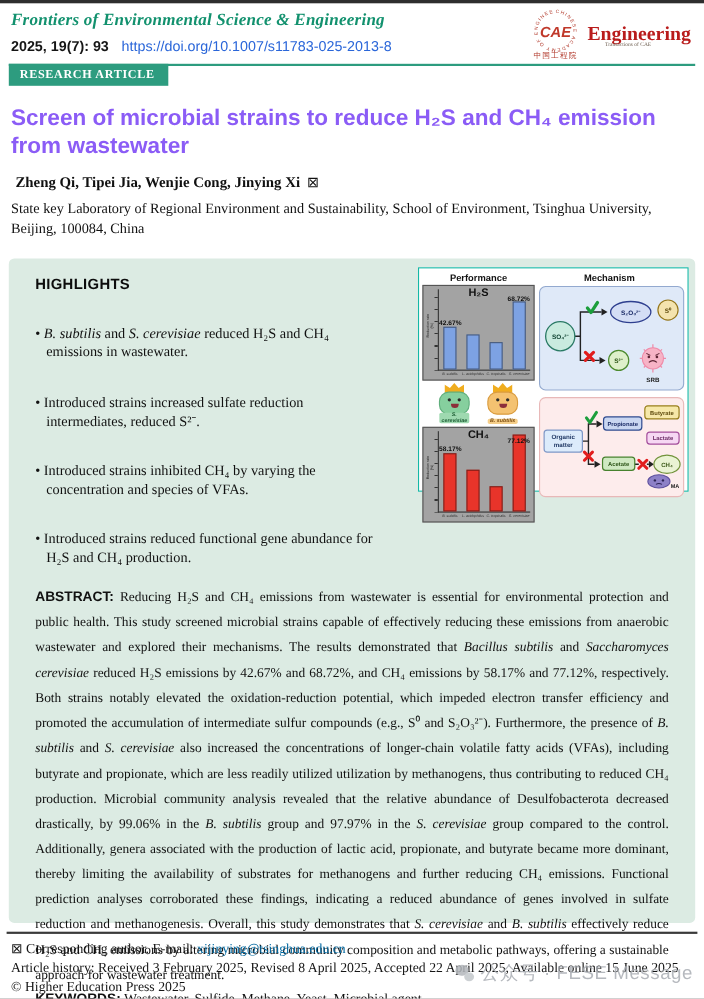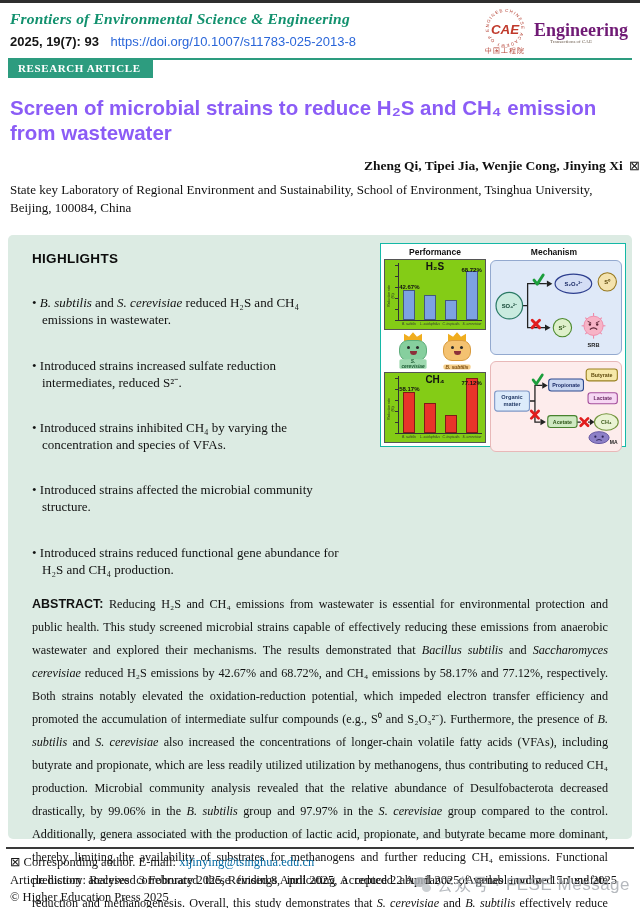--- a/index.html
+++ b/index.html
@@ -14,34 +14,34 @@
   
   .header { position:relative; padding:7px 12px 0 10px; }
   .journal-name { font-family:"Liberation Serif", serif; font-style:italic; font-weight:bold;
     font-size:15.5px; color:#12916e; letter-spacing:.2px; }
   .cite-row { margin-top:6px; font-family:"Liberation Sans", sans-serif; font-size:13px; }
   .cite-no { font-weight:bold; color:#151515; }
   .doi-link { color:#2a66d9; margin-left:8px; text-decoration:none; }
   .logo-area { position:absolute; right:12px; top:4px; display:flex; align-items:center; gap:8px; }
   .cae-seal { width:42px; height:42px; display:block; }
   .cae-chinese { text-align:center; font-size:7px; color:#b23a2c; margin-top:-3px; letter-spacing:1px; }
-  .eng-word { font-family:"Liberation Serif", serif; font-weight:600; font-size:18px; color:#701a75; }
+  .eng-word { font-family:"Liberation Serif", serif; font-weight:600; font-size:18px; color:#b91c1c; }
   .eng-sub { font-size:5px; color:#6e5f51; margin:-2px 0 0 16px; }
 
   
   .badge-row { position:relative; margin-top:9px; height:22px;text-align:right; }
   .badge-row .rule { position:absolute; top:0; left:8px; right:8px; height:2px; background:#2d9c7f; }
   .badge { position:absolute; left:8px; top:0; background:#2d9c7f; color:#fff;
     font-family:"Liberation Serif", serif; font-weight:600; font-size:11px;
     letter-spacing:.6px; padding:4px 12px 4px 10px; }
 
   
   .title { margin:15px 12px 0 10px; font-family:"Liberation Sans", sans-serif;
     font-weight:bold; font-size:20.5px; line-height:1.23; color:#8b5cf6; max-width:620px; }
-  .authors { margin:13px 0 0 14px; font-weight:bold; font-size:13.5px;text-align:right; }
+  .authors { margin:13px 0 0 14px; font-weight:bold; font-size:13.5px; }
   .envelope { font-weight:normal; font-size:13px; margin-left:3px; }
   .affiliation { margin:7px 14px 0 10px; font-size:13px; line-height:1.38; max-width:600px; }
 
   
   .greenbox { margin:18px 8px 0; height:604px; background:#dcebe3; border-radius:5px;
     padding:8px 0 0; }
   .top-row { display:flex; align-items:flex-start; }
   .highlights { width:330px; padding:8px 0 0 24px; }
   .highlights h2 { font-family:"Liberation Sans", sans-serif; font-size:13.5px;
     letter-spacing:.3px; color:#0c0c0c; margin-bottom:12px; }
@@ -53,21 +53,21 @@
   
   .ga-panel { width:246px; height:204px; background:#fff; margin:0 6px 0 auto;
     border:1px solid #14b8a6; padding:3px 3px 2px; font-family:"Liberation Sans", sans-serif; }
   .ga-head { display:flex; font-weight:bold; font-size:8.5px; margin-bottom:2px; }
   .ga-head .ph { width:102px; text-align:center; }
   .ga-head .mh { flex:1; text-align:center; }
   .ga-body { display:flex; gap:4px; }
   .ga-left { width:102px; display:flex; flex-direction:column; }
   .ga-right { flex:1; display:flex; flex-direction:column; gap:6px; padding-top:1px; }
 
-  .mini-chart { position:relative; height:71px; border:1px solid #555; background:#84cc16; }
+  .mini-chart { position:relative; height:87px; border:1px solid #555; background:#a3a3a3; }
   .chart-title { position:absolute; top:1px; left:0; right:0; text-align:center;
     font-weight:bold; font-size:10px; z-index:2; }
   .ylab { position:absolute; left:-14px; top:30px; font-size:6px; transform:rotate(-90deg) scale(.55);
     transform-origin:center; width:40px; text-align:center; color:#222; }
   .plot { position:absolute; left:13px; right:3px; top:3px; bottom:8px;
     border-left:1px solid #333; border-bottom:1px solid #333;
     display:flex; align-items:flex-end; justify-content:space-around; }
   .yticks { position:absolute; left:10px; top:3px; bottom:8px; width:3px;
     background:repeating-linear-gradient(to top, #333 0 1px, transparent 1px 11px); }
   .bar-col { position:relative; width:14px; height:100%; display:flex;
@@ -164,21 +164,20 @@
   <div class="affiliation">State key Laboratory of Regional Environment and Sustainability, School of Environment, Tsinghua University, Beijing, 100084, China</div>
 
   <div class="greenbox">
     <div class="top-row">
       <div class="highlights">
         <h2>HIGHLIGHTS</h2>
         <ul>
           <li><span class="it">B. subtilis</span><span> and </span><span class="it">S. cerevisiae</span><span> reduced H₂S and CH₄ emissions in wastewater.</span></li>
           <li><span>Introduced strains increased sulfate reduction intermediates, reduced S²⁻.</span></li>
           <li><span>Introduced strains inhibited CH₄ by varying the concentration and species of VFAs.</span></li>
-          <li><span>Introduced strains affected the microbial community structure.</span></li>
           <li><span>Introduced strains reduced functional gene abundance for H₂S and CH₄ production.</span></li>
         </ul>
       </div>
 
       <div class="ga-panel">
         <div class="ga-head">
           <div class="ph">Performance</div>
           <div class="mh">Mechanism</div>
         </div>
         <div class="ga-body">

